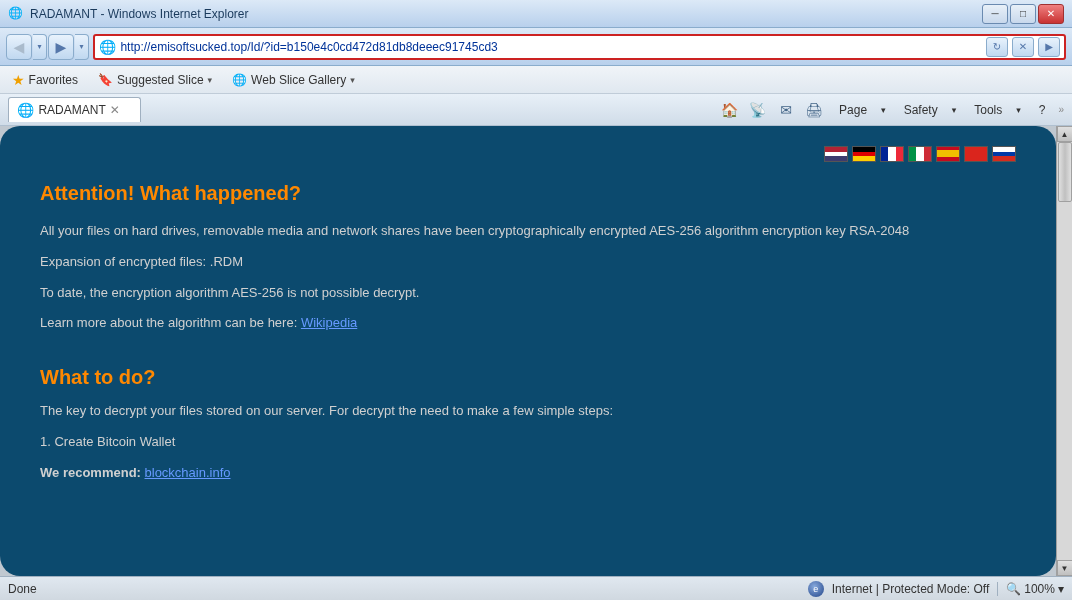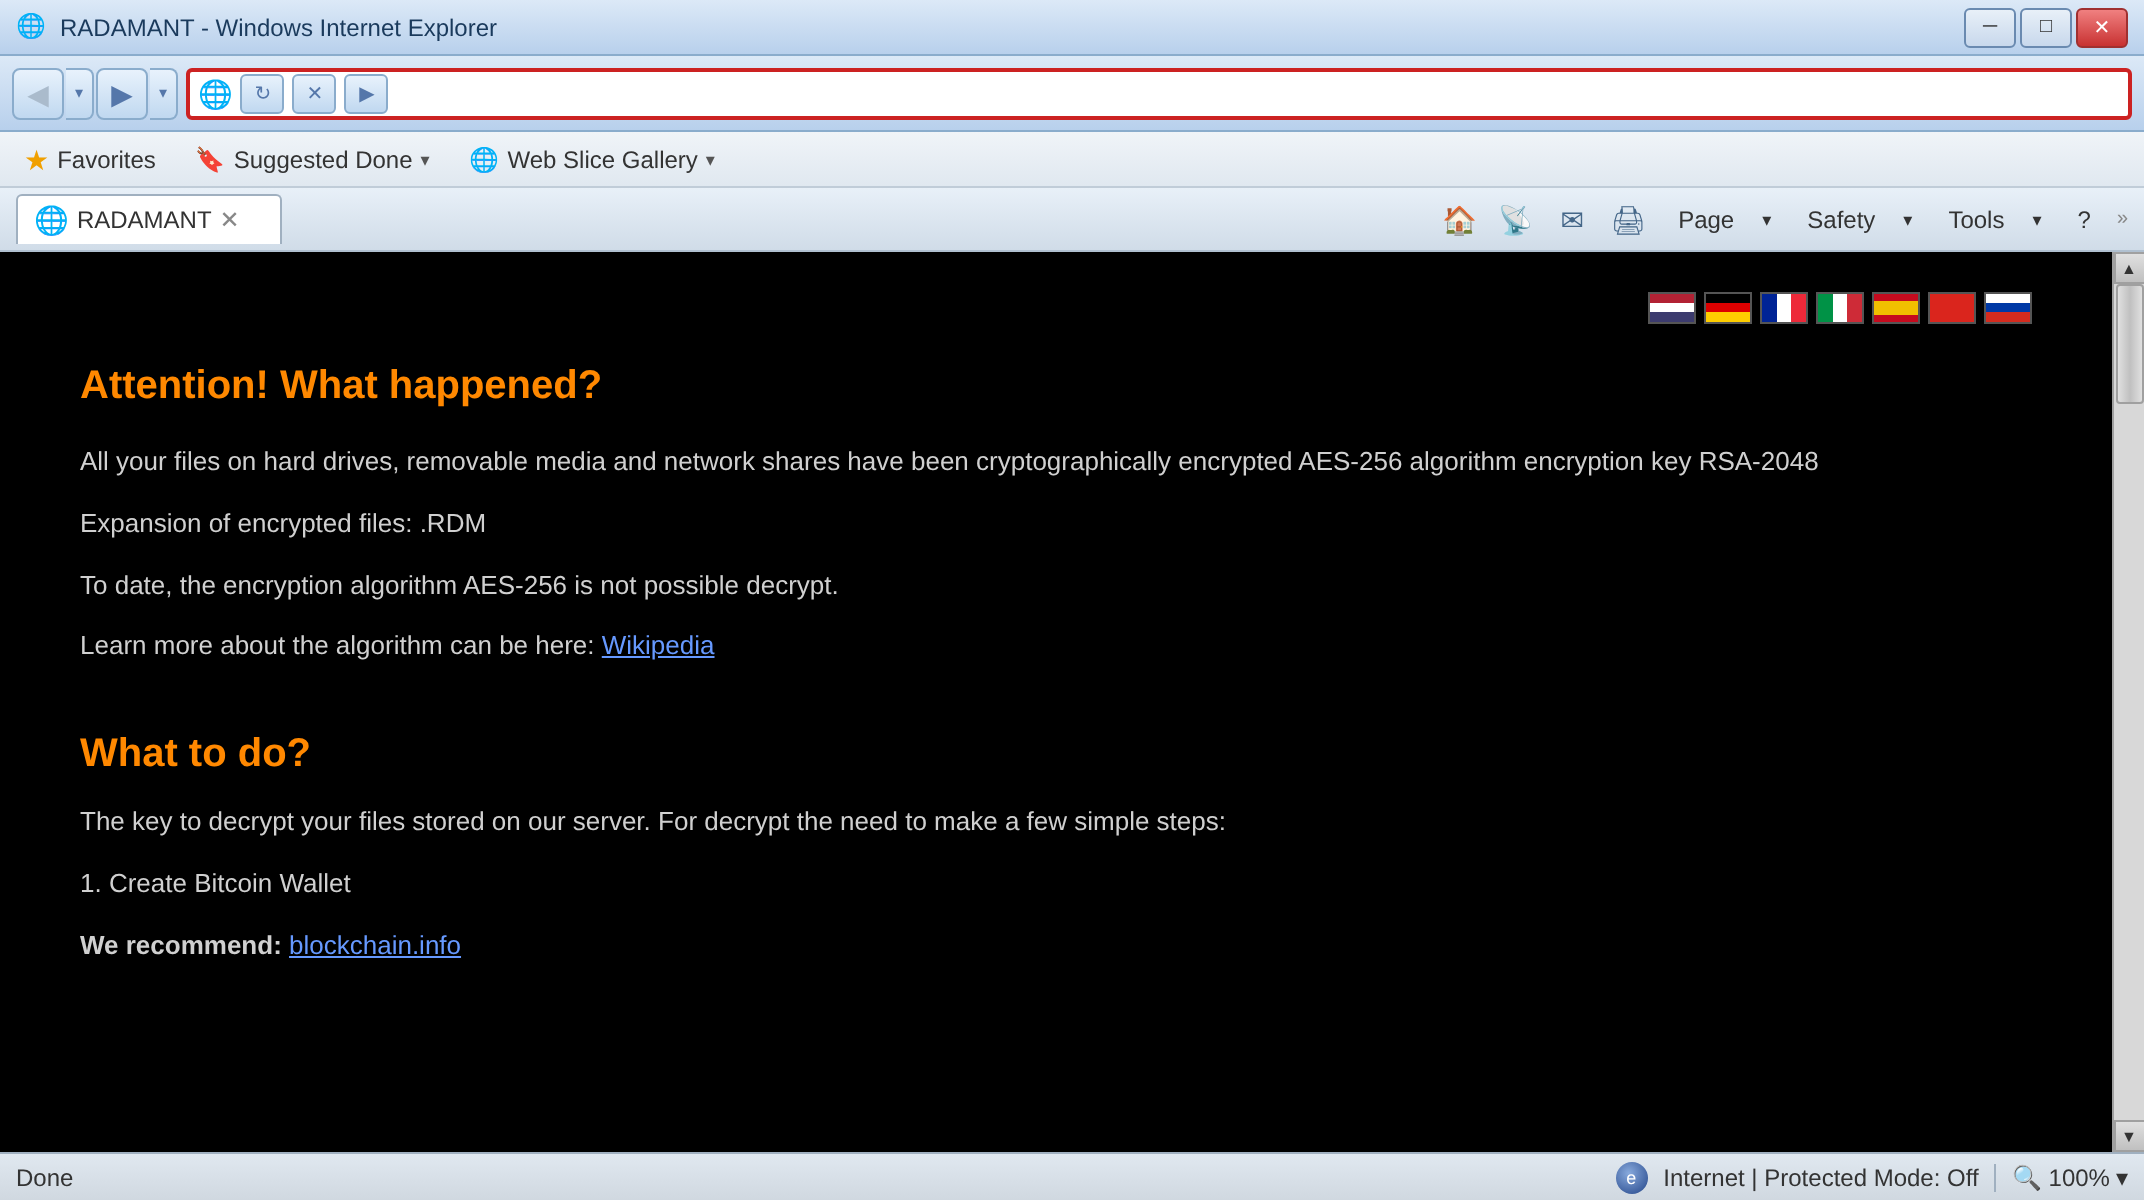--- a/index.html
+++ b/index.html
@@ -309,25 +309,26 @@
       left: 1px;
       background: linear-gradient(to right, #e0e0e0, #c0c0c0, #e0e0e0);
       border: 1px solid #a0a0a0;
       border-radius: 2px;
       cursor: pointer;
     }
 
     
     .webpage {
       flex: 1;
-      background: #000000;
+      background: #0c4a6e;
       overflow: hidden;
       padding: 20px 40px;
       color: #d0d0d0;
       font-size: 14px;
+      border-radius: 20px;
     }
     .flag-row {
       display: flex;
       justify-content: flex-end;
       gap: 4px;
       margin-bottom: 20px;
     }
     .flag {
       width: 24px;
       height: 16px;
@@ -431,35 +432,36 @@
 <div class="nav-bar">
   <div class="nav-btn-group">
     <div class="nav-btn disabled">◀</div>
     <div class="nav-btn-arrow">▾</div>
     <div class="nav-btn">▶</div>
     <div class="nav-btn-arrow">▾</div>
   </div>
 
   <div class="address-bar-container">
     <span class="address-icon">🌐</span>
+    <input class="address-input" type="text" value="http://emisoftsucked.top/Id/?id=b150e4c0cd472d81db8deeec91745cd3" style="">
     <div class="address-btn">↻</div>
     <div class="address-btn">✕</div>
     <div class="address-btn">▶</div>
   </div>
 
 </div>
 
 <div class="favorites-bar">
   <div class="fav-item">
     <span class="fav-star">★</span>
     <span>Favorites</span>
   </div>
   <div class="fav-item">
     <span>🔖</span>
-    <span>Suggested Done</span>
+    <span>Suggested Slice</span>
     <span class="fav-dropdown">▾</span>
   </div>
   <div class="fav-item">
     <span>🌐</span>
     <span>Web Slice Gallery</span>
     <span class="fav-dropdown">▾</span>
   </div>
 </div>
 
 <div class="toolbar">

